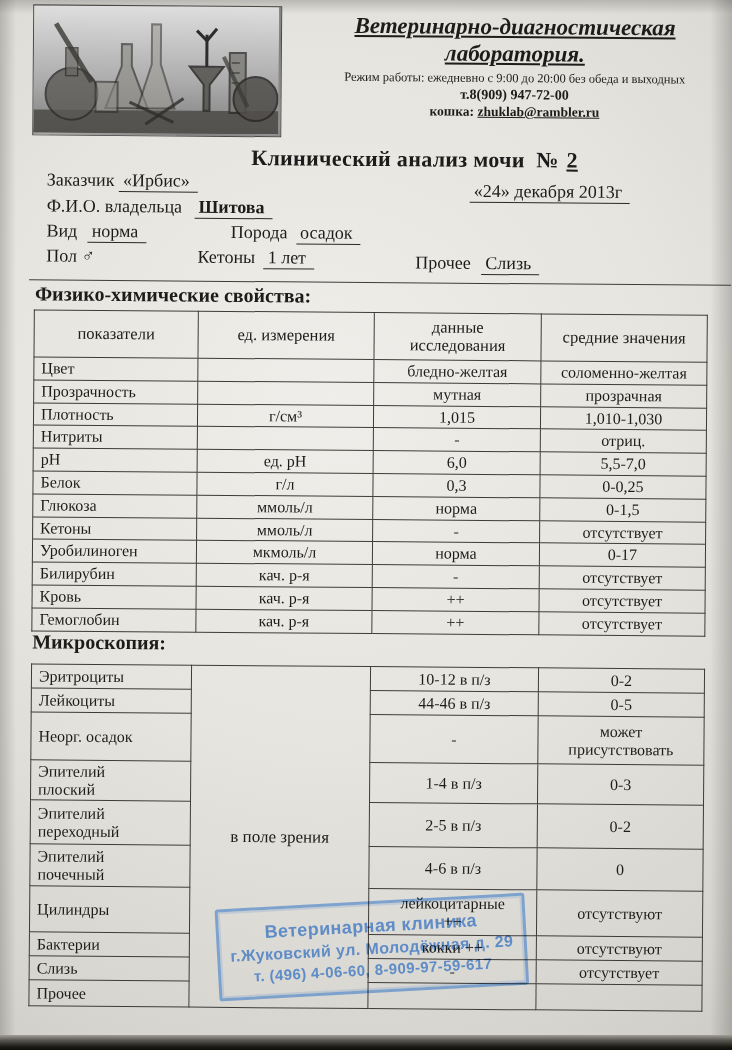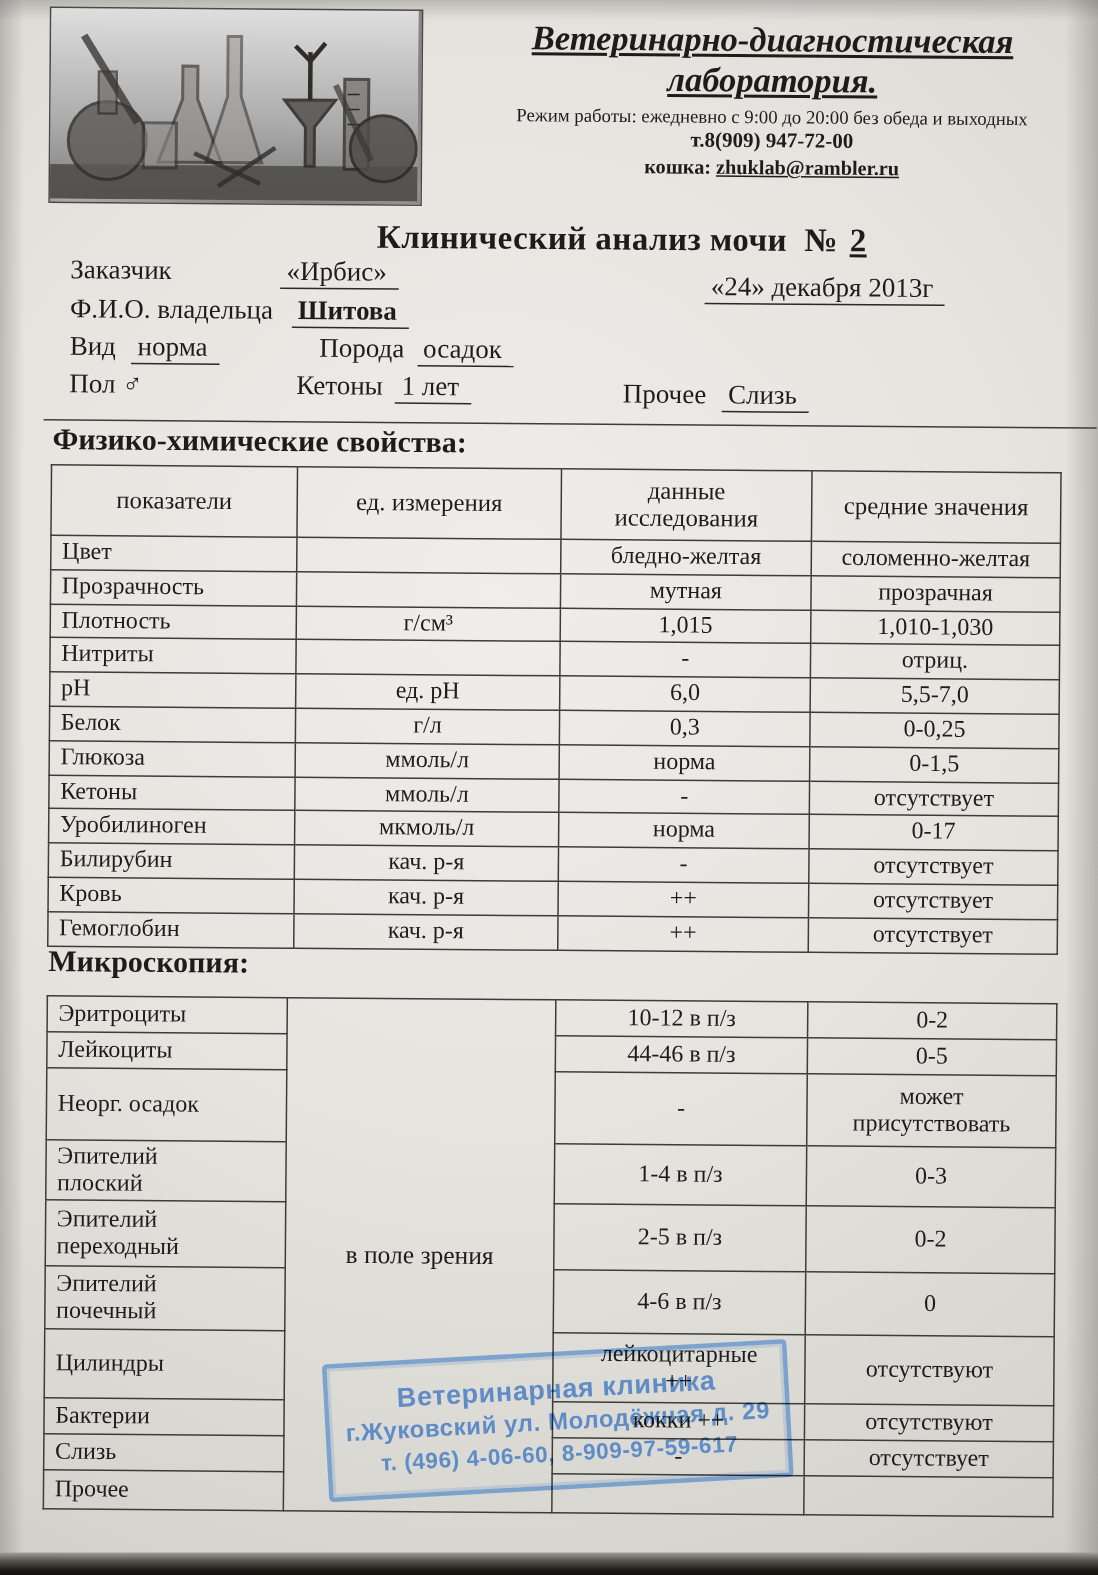--- a/index.html
+++ b/index.html
@@ -132,33 +132,33 @@
     </div>
   </div>
 
   <div class="doctitle">
     <span>Клинический анализ мочи</span>&nbsp;
     <span>№</span>&nbsp;<span class="num">2</span>
   </div>
 
   <div class="iline" style="left:45px;top:172px;">
     <span>Заказчик</span>
-    <span class="uv" style="margin-left:68px;">«Ирбис»</span>
+    <span class="uv" style="">«Ирбис»</span>
   </div>
   <div class="iline" style="left:468px;top:180px;">
     <span class="uv">«24» декабря 2013г</span>
   </div>
   <div class="iline" style="left:45px;top:198px;">
     <span>Ф.И.О. владельца</span>
     <span class="uv bold" style="margin-left:8px;text-align:center;">Шитова</span>
   </div>
   <div class="iline" style="left:45px;top:223px;">
     <span>Вид</span>
     <span class="uv" style="margin-left:6px;">норма</span>
-    <span style="margin-left:62px;">Порода</span>
+    <span style="margin-left:80px;">Порода</span>
     <span class="uv" style="margin-left:4px;">осадок</span>
   </div>
   <div class="iline" style="left:45px;top:248px;">
     <span>Пол</span>
     <span>♂</span>
     <span style="margin-left:98px;">Кетоны</span>
     <span class="uv" style="margin-left:4px;">1 лет</span>
   </div>
   <div class="iline" style="left:414px;top:252px;">
     <span>Прочее</span>

